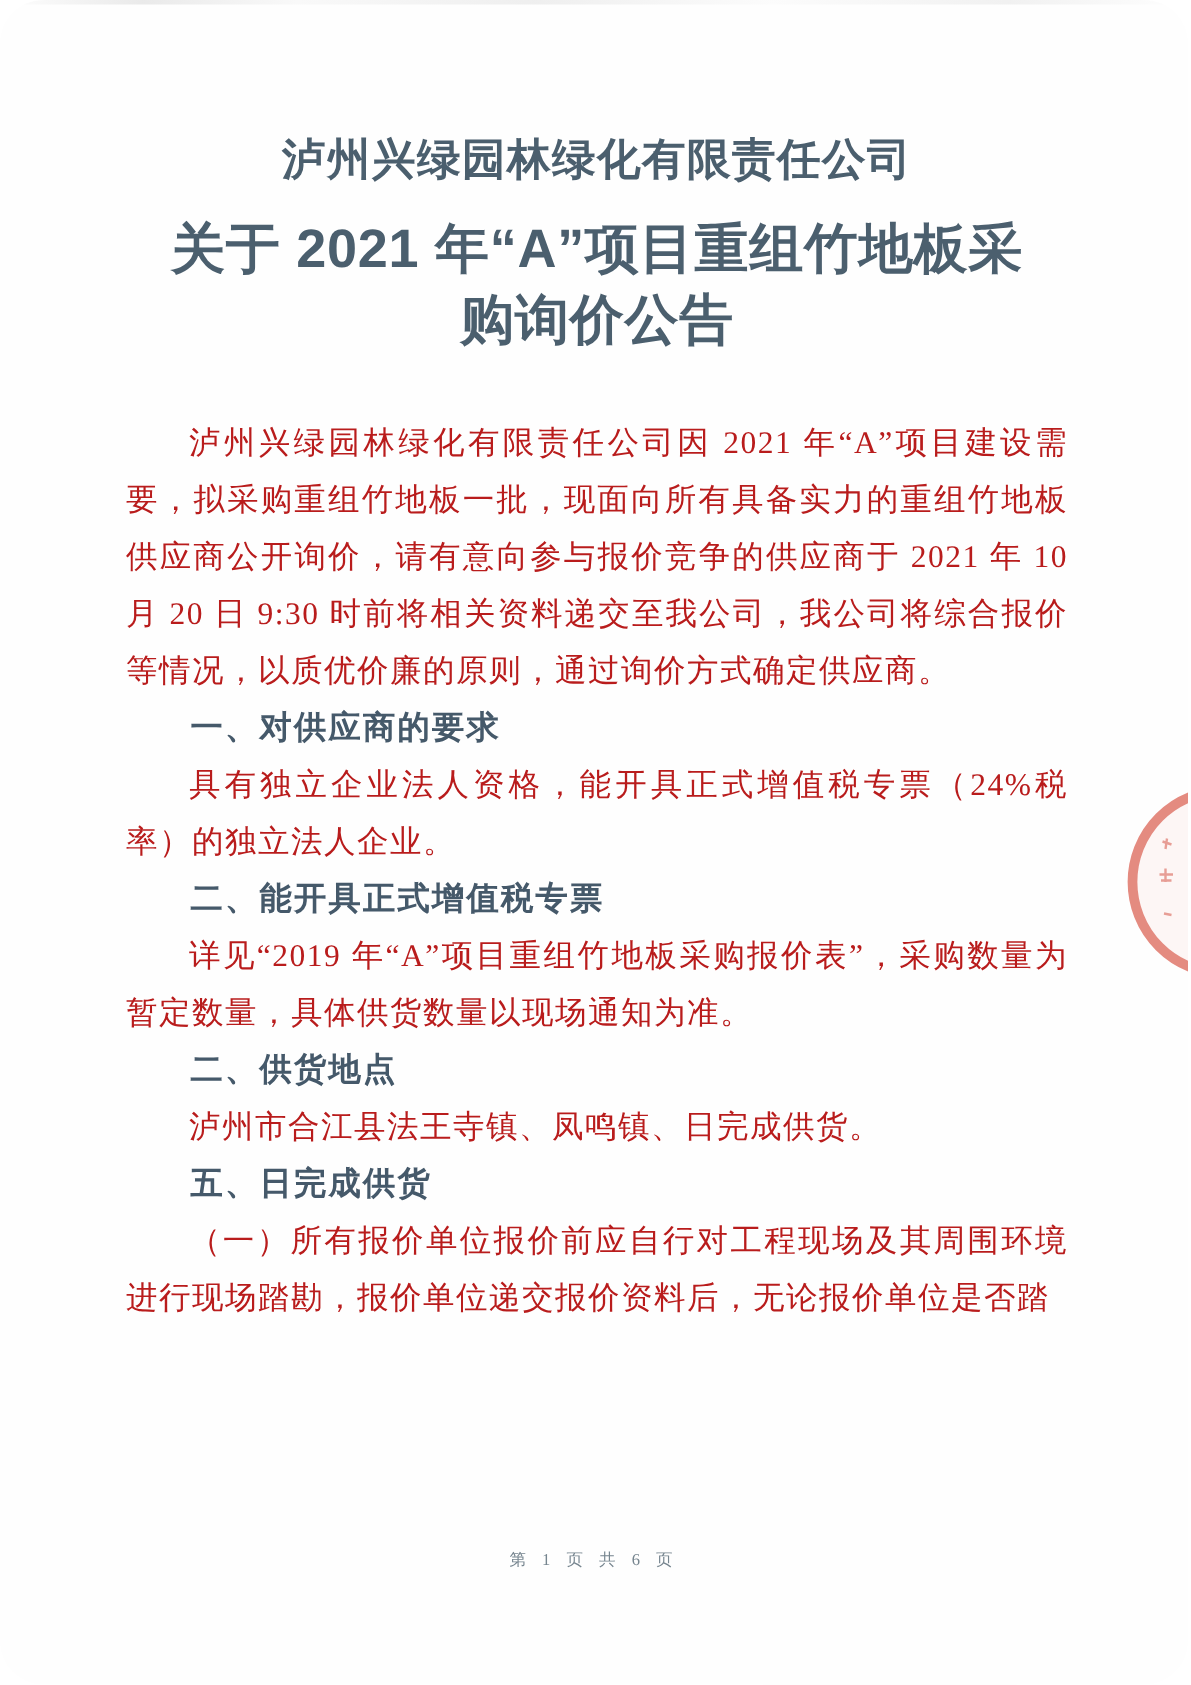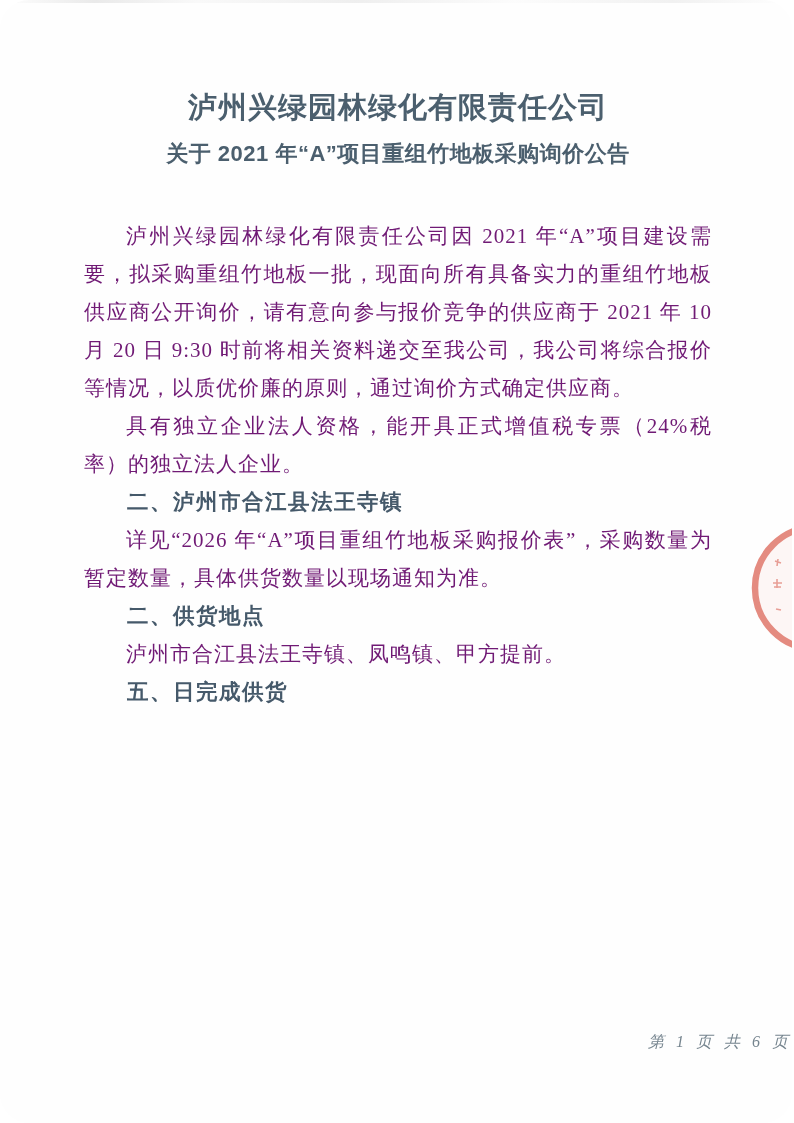--- a/index.html
+++ b/index.html
@@ -38,53 +38,52 @@
     color: #4b5f6e;
     margin-bottom: 40px;
   }
   .title-line1 {
     font-size: 29px;
     line-height: 46px;
     letter-spacing: 1px;
     margin: 0;
   }
   .title-line2 {
-    font-size: 22px;
+    font-size: 36px;
     line-height: 47px;
     letter-spacing: 0.5px;
-    margin: 0;
+    margin: 12px;
   }
   .para {
     margin: 0;
     font-size: 21px;
     line-height: 38px;
     letter-spacing: 1px;
     text-align: justify;
     text-indent: 2em;
-    color: #701a75;
+    color: #b91c1c;
   }
   .heading {
     margin: 0;
     font-family: "Liberation Sans", sans-serif;
     font-weight: bold;
     font-size: 21.5px;
     line-height: 38px;
     letter-spacing: 1.5px;
     text-indent: 2em;
     color: #45596a;
   }
   .footer {
     position: absolute;
     top: 1032px;
     left: 0; right: 0;
-    text-align: right;
-    font-size: 16px;
+    text-align: center;
+    font-size: 11px;
     letter-spacing: 4px;
     color: #76858f;
-    font-style: italic;
   }
   .seal {
     position: absolute;
     top: 521px;
     right: 0;
     width: 44px;
     height: 134px;
     pointer-events: none;
   }
 </style>
@@ -97,35 +96,37 @@
 
   <div class="doc">
 
     <div class="title-block">
       <div class="title-line1">泸州兴绿园林绿化有限责任公司</div>
       <div class="title-line2">关于 2021 年“A”项目重组竹地板采购询价公告</div>
     </div>
 
     <p class="para">泸州兴绿园林绿化有限责任公司因 2021 年“A”项目建设需要，拟采购重组竹地板一批，现面向所有具备实力的重组竹地板供应商公开询价，请有意向参与报价竞争的供应商于 2021 年 10 月 20 日 9:30 时前将相关资料递交至我公司，我公司将综合报价等情况，以质优价廉的原则，通过询价方式确定供应商。</p>
 
+    <h3 class="heading">一、对供应商的要求</h3>
 
     <p class="para">具有独立企业法人资格，能开具正式增值税专票（24%税率）的独立法人企业。</p>
 
-    <h3 class="heading">二、泸州市合江县法王寺镇</h3>
+    <h3 class="heading">二、能开具正式增值税专票</h3>
 
-    <p class="para">详见“2026 年“A”项目重组竹地板采购报价表”，采购数量为暂定数量，具体供货数量以现场通知为准。</p>
+    <p class="para">详见“2019 年“A”项目重组竹地板采购报价表”，采购数量为暂定数量，具体供货数量以现场通知为准。</p>
 
     <h3 class="heading">二、供货地点</h3>
 
-    <p class="para">泸州市合江县法王寺镇、凤鸣镇、甲方提前。</p>
+    <p class="para">泸州市合江县法王寺镇、凤鸣镇、日完成供货。</p>
 
 
 
     <h3 class="heading">五、日完成供货</h3>
 
+    <p class="para">（一）所有报价单位报价前应自行对工程现场及其周围环境进行现场踏勘，报价单位递交报价资料后，无论报价单位是否踏</p>
 
   </div>
 
   <svg class="seal" viewBox="0 0 44 134" xmlns="http://www.w3.org/2000/svg">
     <circle cx="68" cy="67" r="61" fill="rgba(246,214,210,0.25)" stroke="#e0776b" stroke-width="6.5" opacity="0.85"></circle>
     <g stroke="#df7a6e" stroke-width="1.6" opacity="0.7">
       <path d="M27 40 l6 2 M30 38 l-1 7"></path>
       <path d="M25 62 l9 0 M29 58 l0 9 M26 66 l7 0"></path>
       <path d="M28 88 l5 1"></path>
     </g>

